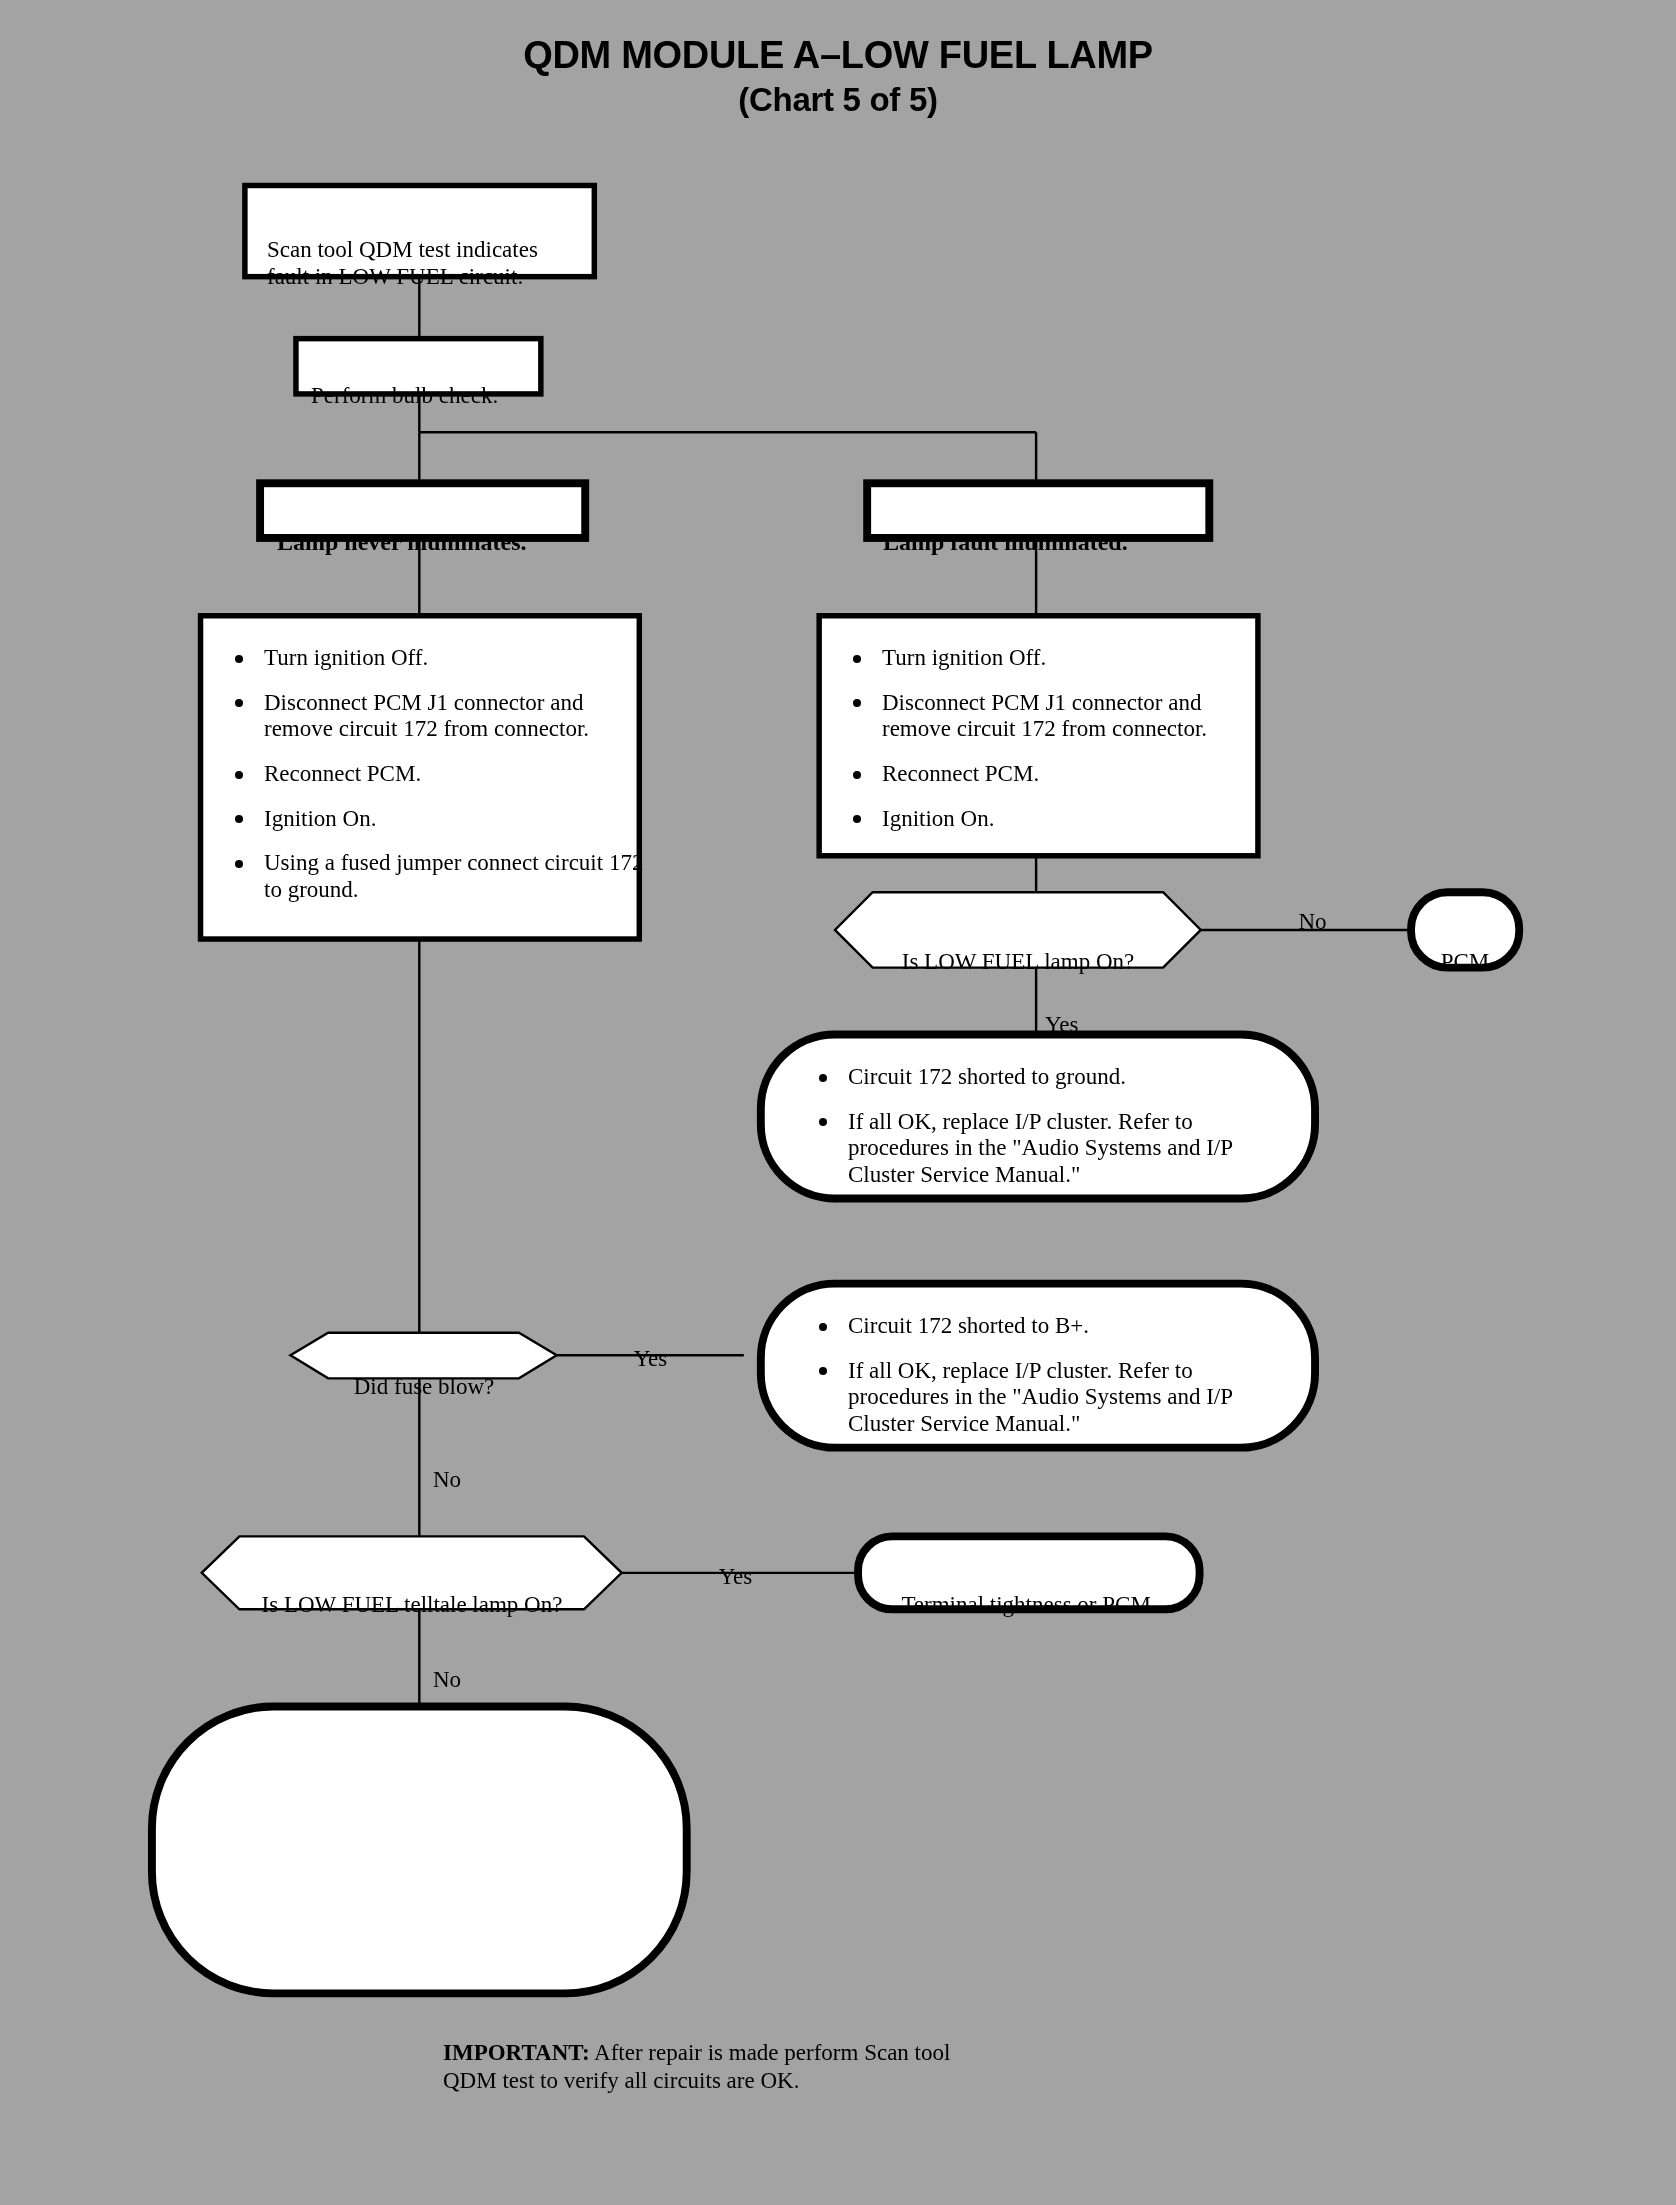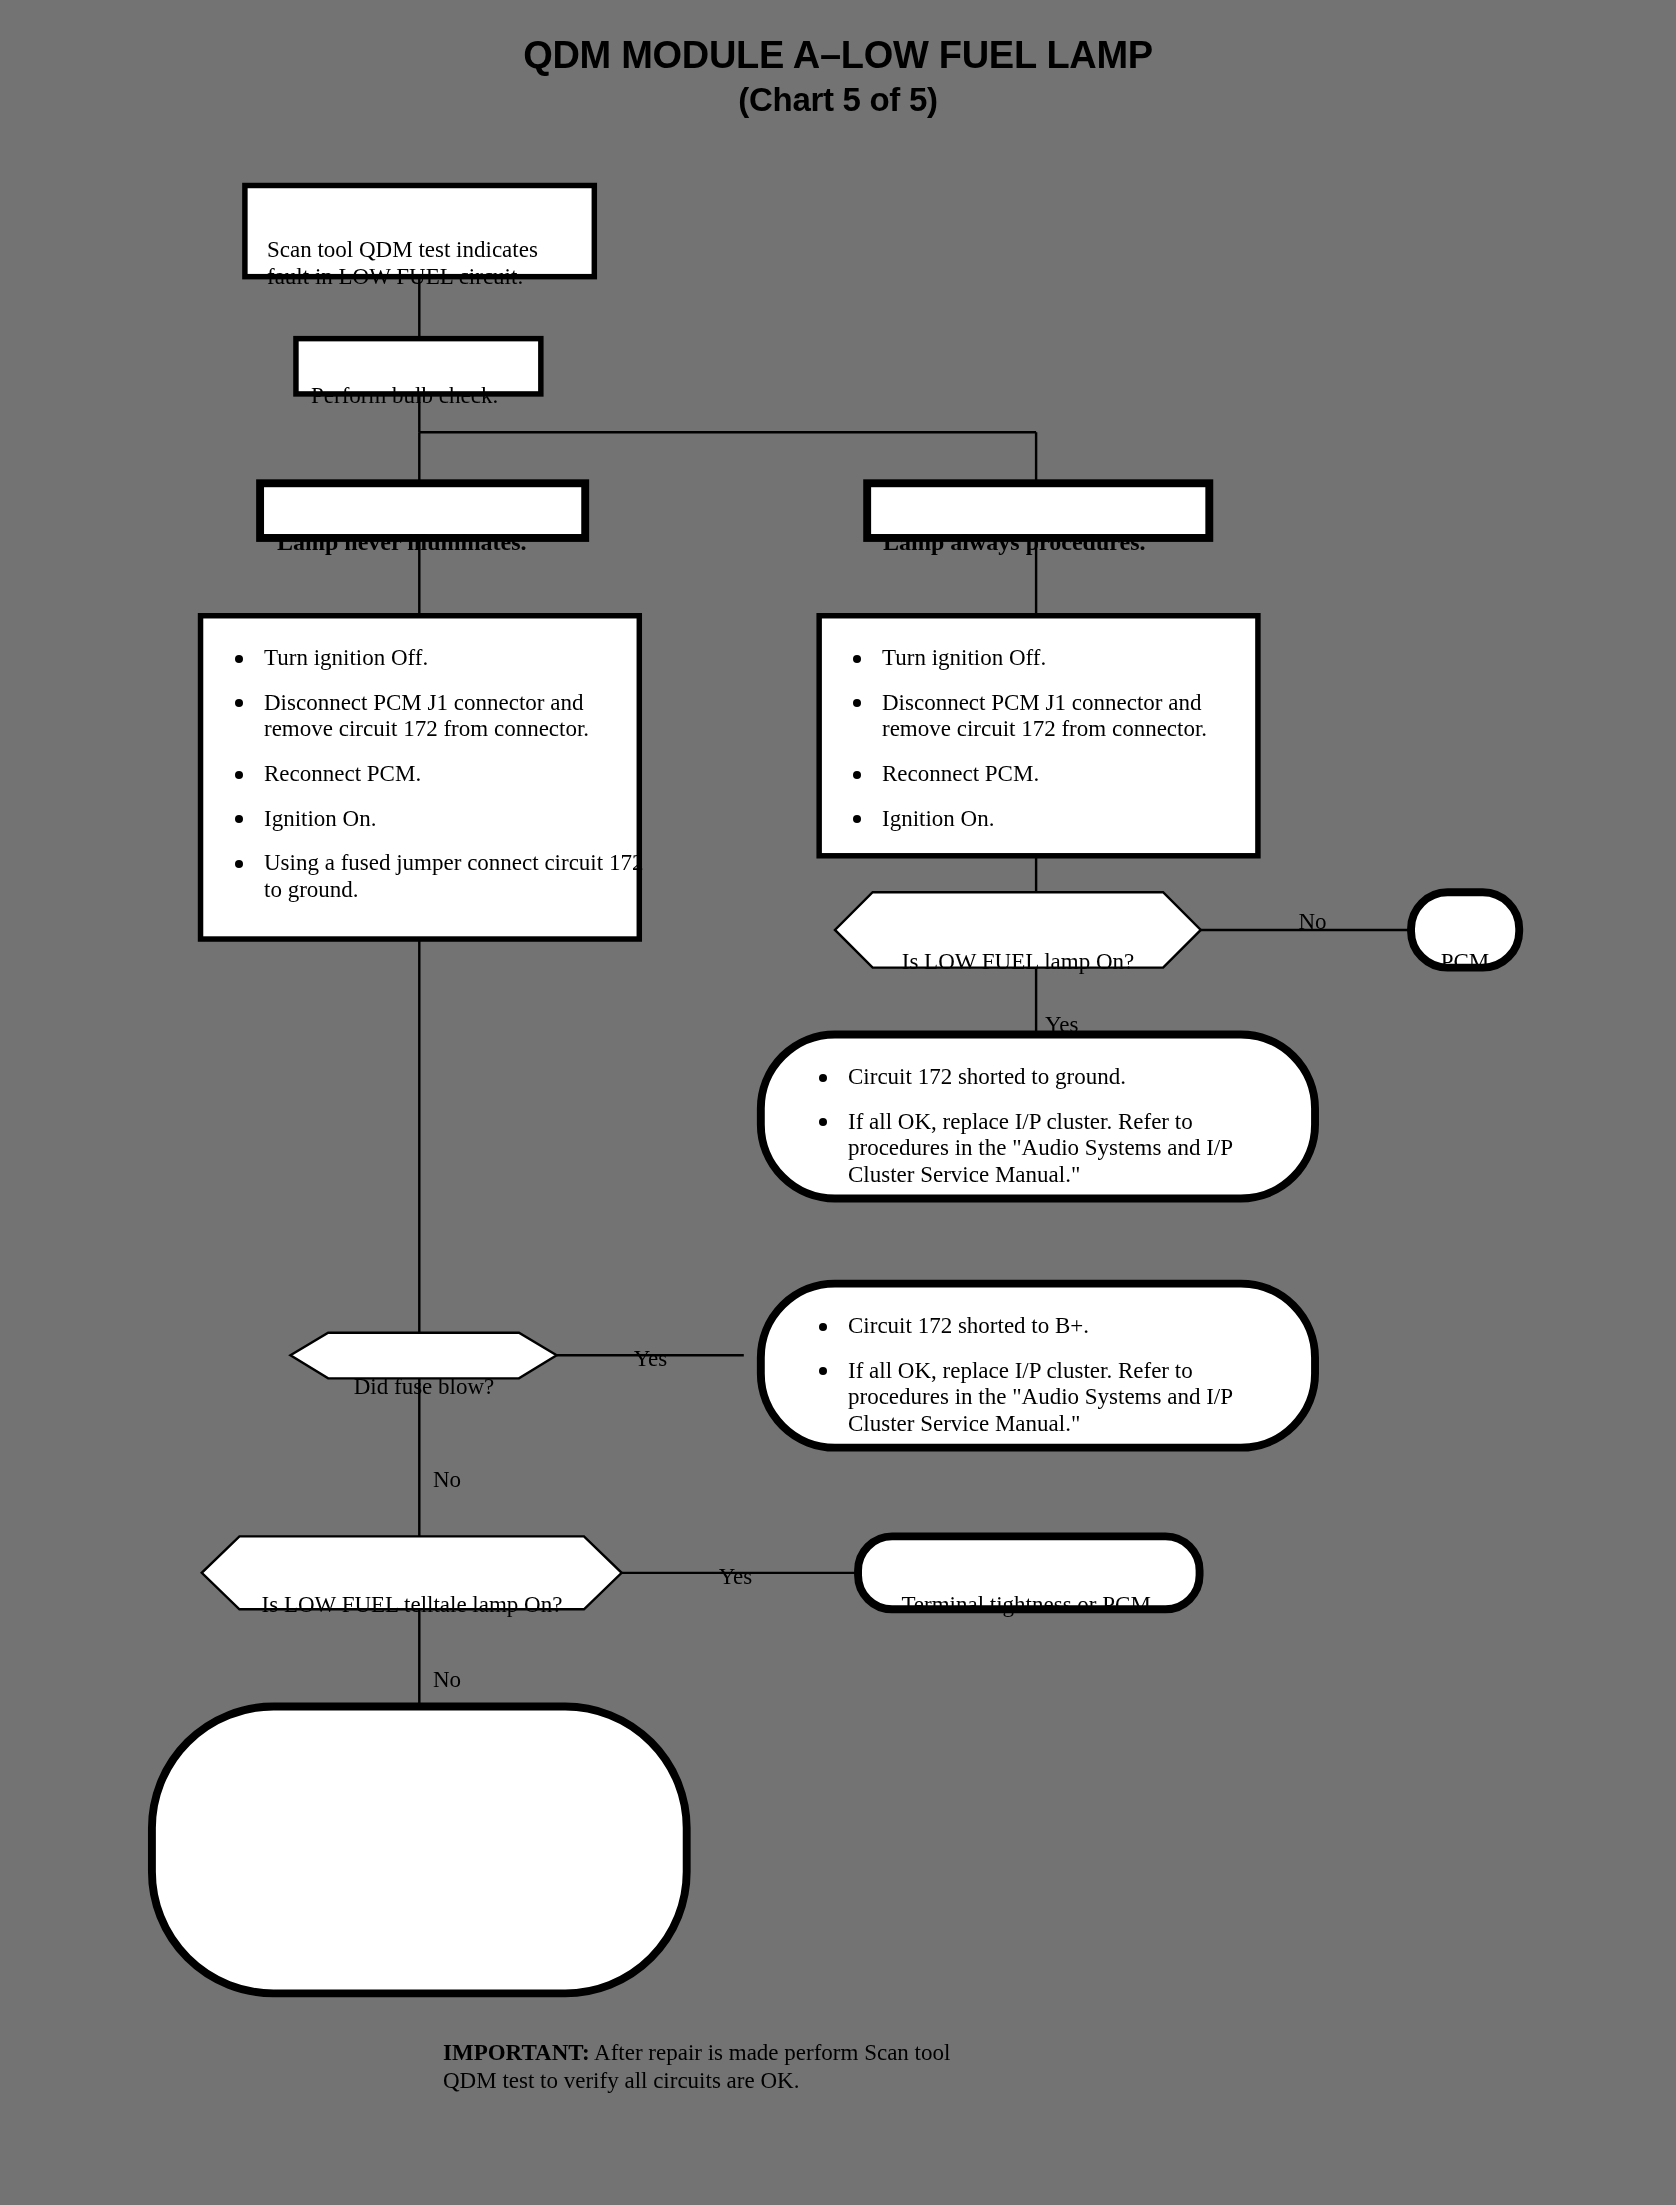--- a/index.html
+++ b/index.html
@@ -4,21 +4,21 @@
 <style>
   html, body {
     margin: 0;
     padding: 0;
     background: #ffffff;
   }
   #page {
     position: relative;
     width: 1676px;
     height: 2205px;
-    background: #737373;
+    background: #a3a3a3;
     font-family: "Liberation Serif", "DejaVu Serif", serif;
     overflow: hidden;
   }
   svg.layer {
     position: absolute;
     top: 0; left: 0;
     width: 1676px;
     height: 2205px;
   }
   .shape-stroke { fill: #ffffff; stroke: #000000; }
@@ -141,21 +141,21 @@
     <rect class="shape-stroke thicker" x="250" y="2808" width="880" height="472" rx="200" ry="200"></rect>
   </svg>
 
   <div class="tx body-txt" style="left:267px; top:205px; width:316px;">Scan tool QDM test indicates
 fault in LOW FUEL circuit.</div>
 
   <div class="tx body-txt" style="left:311px; top:351px; width:219px;">Perform bulb check.</div>
 
   <div class="tx bold-txt" style="left:277px; top:497px; width:298px;">Lamp never illuminates.</div>
 
-  <div class="tx bold-txt" style="left:883px; top:497px; width:316px;">Lamp always procedures.</div>
+  <div class="tx bold-txt" style="left:883px; top:497px; width:316px;">Lamp fault illuminated.</div>
 
   <ul class="bul" style="position:absolute; left:212px; top:631px; width:419px;">
     <li>Turn ignition Off.</li>
     <li>Disconnect PCM J1 connector and
 remove circuit 172 from connector.</li>
     <li>Reconnect PCM.</li>
     <li>Ignition On.</li>
     <li>Using a fused jumper connect
 circuit 172 to ground.</li>
   </ul>

